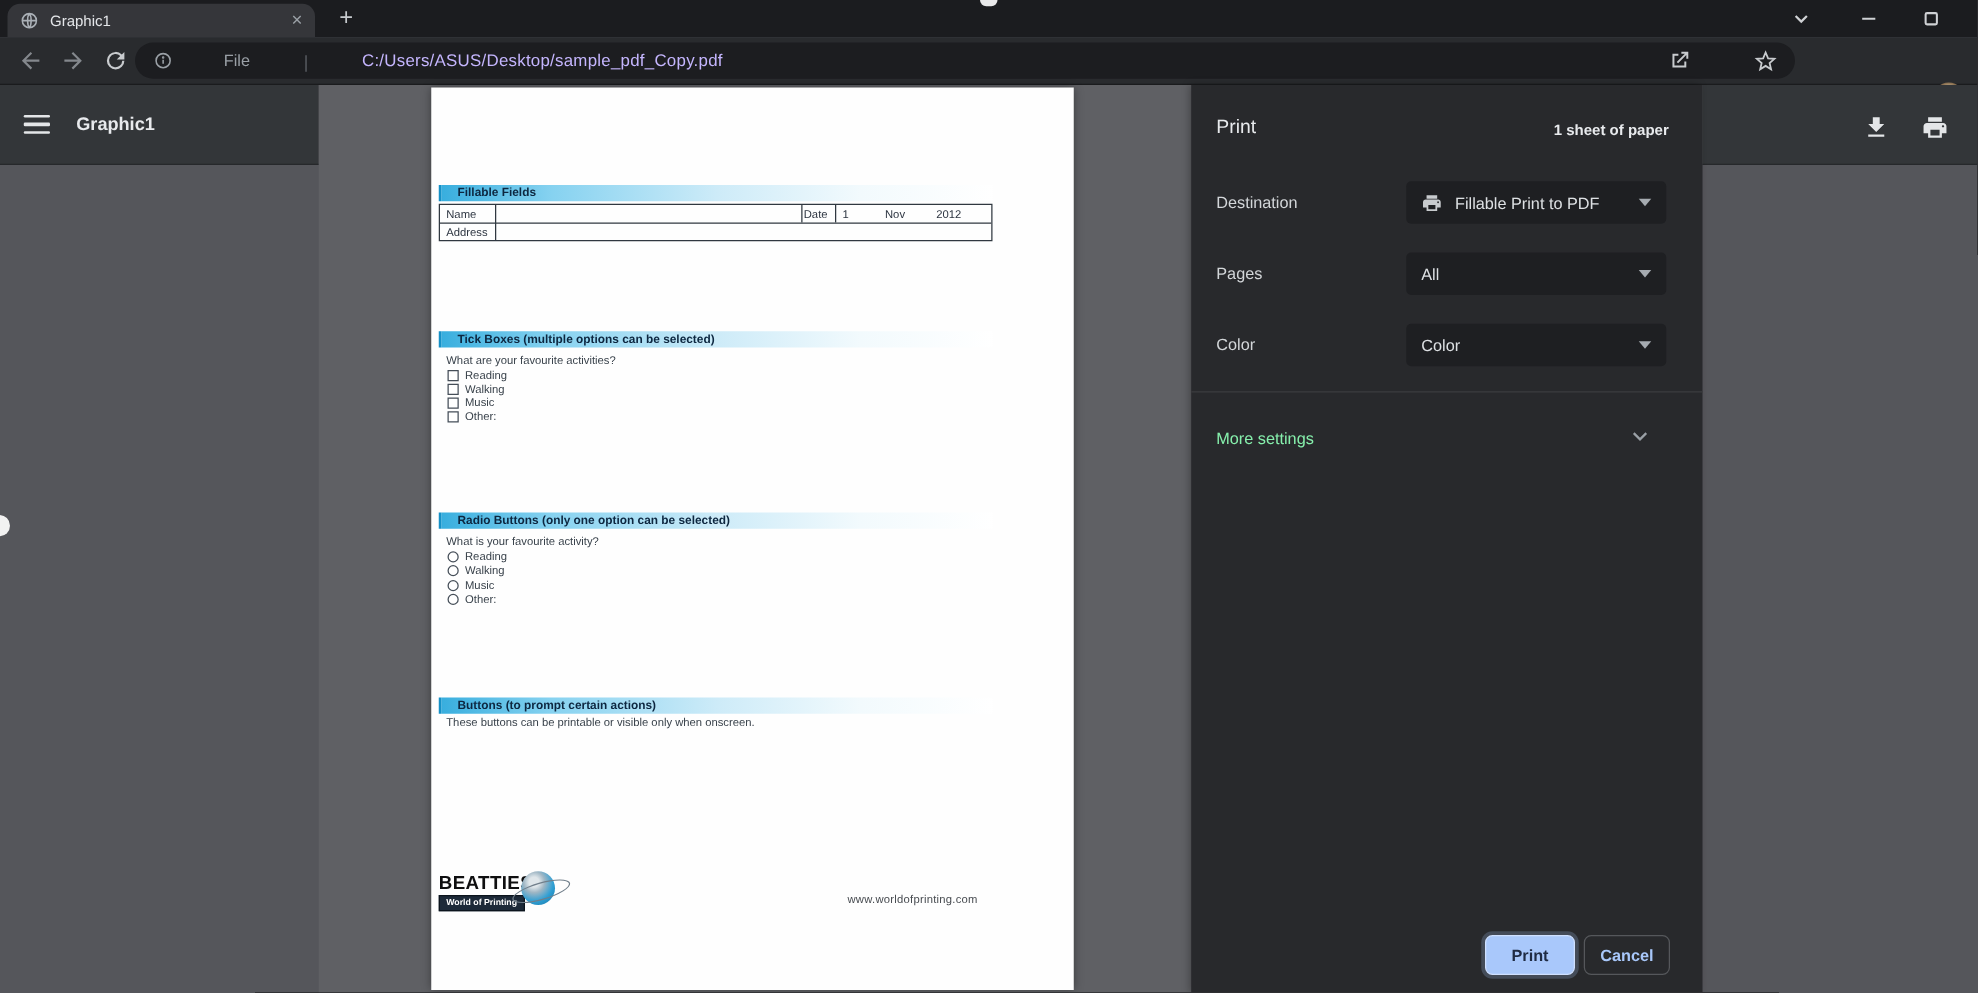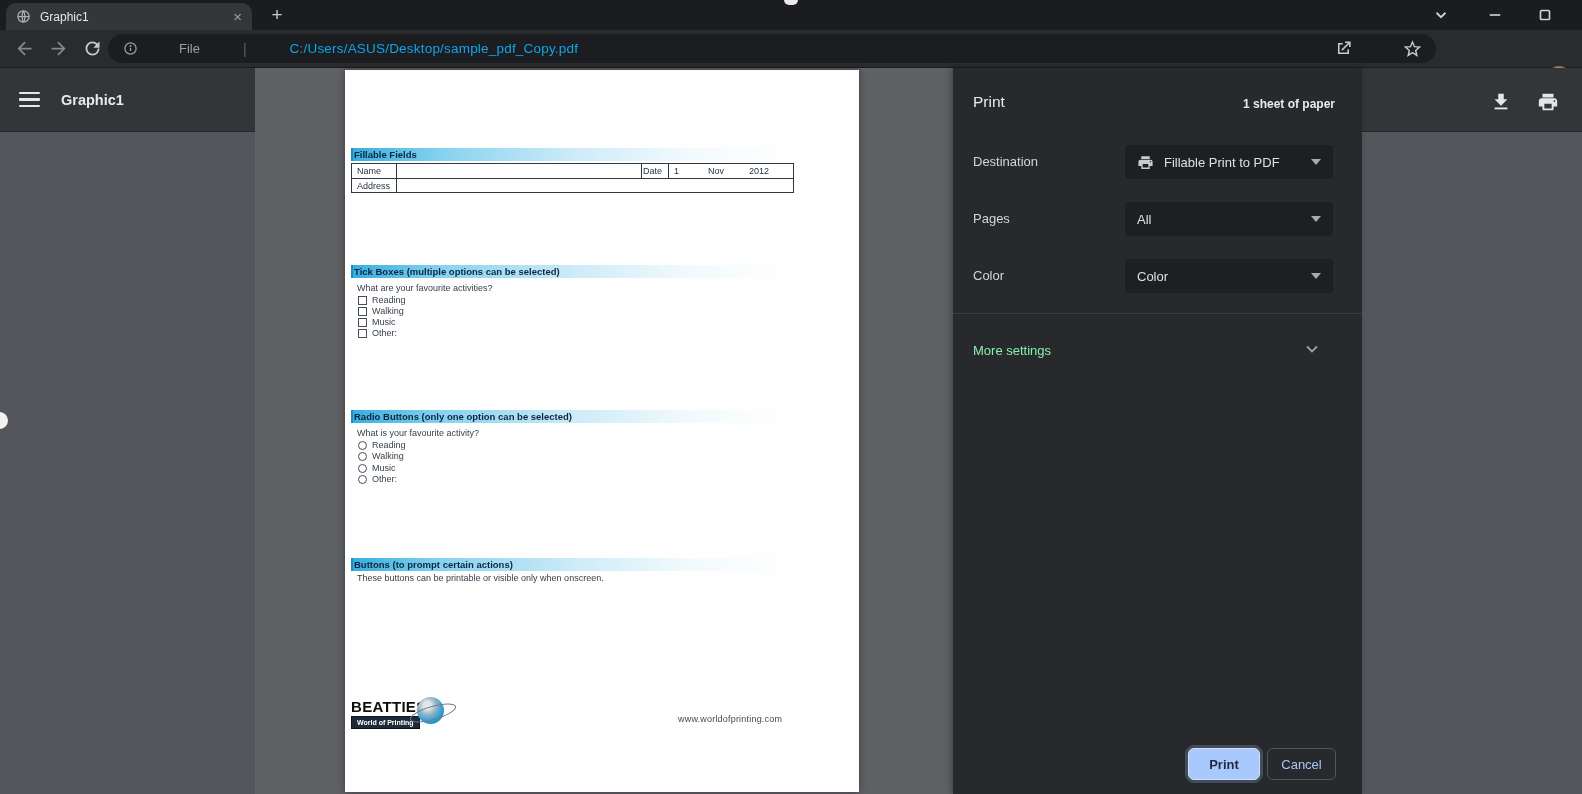--- a/index.html
+++ b/index.html
@@ -14,21 +14,21 @@
   .artifact-top{position:absolute;left:784px;top:0;width:14px;height:5px;background:#e9e9ea;border-radius:0 0 7px 7px;}
   .winic{position:absolute;top:6px;width:18px;height:18px;color:#cfd1d4;}
 
   
   .toolbar{position:absolute;left:0;top:30px;width:100%;height:38px;background:#292b2e;border-bottom:1px solid #1a1b1d;box-sizing:border-box;}
   .navic{position:absolute;top:8px;width:21px;height:21px;}
   .omnibox{position:absolute;left:108px;top:4px;width:1328px;height:29px;background:#1c1d20;border-radius:15px;display:flex;align-items:center;color:#e6e8ea;box-sizing:border-box;gap:32px;}
   .ob-info{width:15px;height:15px;margin-left:15px;color:#9aa0a6;flex:0 0 auto;}
   .ob-scheme{font-size:13px;color:#9aa0a6;margin-left:9px;}
   .ob-pipe{font-size:14px;color:#5a5e63;margin:0 11px;}
-  .ob-url{font-size:13.5px;color:#0ea5e9;letter-spacing:.2px;}
+  .ob-url{font-size:13.5px;color:#c4b5fd;letter-spacing:.2px;}
   .ob-spacer{flex:1;}
   .ob-ic{width:19px;height:19px;color:#c8cbce;margin-right:18px;flex:0 0 auto;}
   .extic{position:absolute;top:40px;width:20px;height:20px;color:#e3e5e8;}
   .avatar{position:absolute;left:1546px;top:36px;width:26px;height:26px;border-radius:50%;background:radial-gradient(circle at 50% 38%,#d9c6a8 0 26%,#8a6f4e 46%,#41536b 74%,#26303f 100%);}
 
   
   .viewer{position:absolute;left:0;top:68px;width:1582px;height:726px;background:#55565b;}
   .vtbar{position:absolute;top:0;height:64px;background:#333639;border-bottom:1px solid #26282b;box-sizing:border-box;}
   .vt-left{left:0;width:255px;display:flex;align-items:center;}
   .vt-right{left:1362px;width:220px;}
@@ -36,21 +36,21 @@
   .hamburger i{display:block;height:2.4px;background:#e4e6e8;border-radius:1px;}
   .vt-title{margin-left:21px;font-size:14.5px;font-weight:bold;color:#e8eaed;}
   .vtic{position:absolute;top:23px;width:22px;height:22px;color:#e4e6e8;}
   .artifact-left{position:absolute;left:-9px;top:344px;width:17px;height:17px;border-radius:50%;background:#f2f2f2;}
 
   .preview{position:absolute;left:255px;top:0;width:698px;height:726px;background:#5f6064;}
   .page{position:absolute;left:90px;top:2px;width:514px;height:722px;background:#fefefe;box-shadow:0 0 7px rgba(0,0,0,.38);}
 
   
   .sec-bar{position:absolute;left:6px;width:443px;height:13px;background:linear-gradient(90deg,#38aede 0,#86d2f0 20%,#cdebf8 50%,#f2fafd 76%,#fff 100%);border-left:2px solid #1590c6;box-sizing:border-box;}
-  .sec-bar span{font-size:9.5px;font-weight:bold;color:#0d2740;line-height:13px;padding-left:1px;display:block;white-space:nowrap;}
+  .sec-bar span{font-size:9.5px;font-weight:bold;color:#0d2740;line-height:13px;padding-left:13px;display:block;white-space:nowrap;}
   .q{position:absolute;left:12px;font-size:9px;color:#39424b;white-space:nowrap;}
   .opt{position:absolute;left:13px;display:flex;align-items:center;font-size:9px;color:#39424b;height:10px;white-space:nowrap;}
   .cb{width:7px;height:7px;border:1px solid #454e58;background:#fff;margin-right:5px;display:inline-block;flex:0 0 auto;}
   .rb{width:7px;height:7px;border:1px solid #454e58;border-radius:50%;background:#fff;margin-right:5px;display:inline-block;flex:0 0 auto;}
   .ftable{position:absolute;left:6px;top:93px;width:443px;height:30px;border:1px solid #303840;box-sizing:border-box;font-size:9px;color:#2c3440;}
   .ftable .hline{position:absolute;left:0;top:14px;width:100%;height:1px;background:#303840;}
   .ftable .vl{position:absolute;top:0;width:1px;background:#303840;}
   .ftable .txt{position:absolute;white-space:nowrap;}
   .btn-note{position:absolute;left:12px;top:503px;font-size:9px;color:#39424b;white-space:nowrap;}
   .brand-name{position:absolute;left:6px;top:628px;font-size:15px;font-weight:800;color:#0f0f10;letter-spacing:.3px;}
@@ -65,21 +65,21 @@
   .p-sheets{position:absolute;right:27px;top:29px;font-size:12px;font-weight:bold;color:#e8eaed;}
   .p-label{position:absolute;left:20px;font-size:13px;color:#d3d6d9;}
   .drop{position:absolute;left:172px;width:208px;height:34px;background:#1e1f22;border-radius:4px;display:flex;align-items:center;color:#dde0e3;font-size:13px;padding:0 12px;box-sizing:border-box;}
   .drop .dtxt{white-space:nowrap;overflow:hidden;}
   .caret{position:absolute;right:12px;top:14px;width:0;height:0;border-left:5px solid transparent;border-right:5px solid transparent;border-top:6px solid #a6abb1;}
   .drop-prn{width:17px;height:17px;color:#c8cbce;margin-right:10px;flex:0 0 auto;}
   .p-divider{position:absolute;left:0;top:245px;width:100%;height:1px;background:#3b3c3f;}
   .p-more{position:absolute;left:20px;top:275px;font-size:13px;color:#86efac;}
   .p-more-chev{position:absolute;right:44px;top:277px;width:12px;height:8px;color:#9aa0a6;}
   .btn-print{position:absolute;left:235px;top:680px;width:72px;height:32px;background:#a9c8fb;color:#1f2b43;font-weight:700;font-size:13px;border-radius:6px;border:1px solid #cfe0ff;display:flex;align-items:center;justify-content:center;box-shadow:0 0 0 3px rgba(169,200,251,.22);box-sizing:border-box;}
-  .btn-cancel{position:absolute;left:314px;top:680px;width:69px;height:32px;background:transparent;color:#a8c7fa;font-weight:400;font-size:13px;border-radius:6px;border:1px solid #55575b;display:flex;align-items:center;justify-content:center;box-sizing:border-box;}
+  .btn-cancel{position:absolute;left:314px;top:680px;width:69px;height:32px;background:transparent;color:#a8c7fa;font-weight:700;font-size:13px;border-radius:6px;border:1px solid #55575b;display:flex;align-items:center;justify-content:center;box-sizing:border-box;}
   svg{display:block;}
 </style>
 </head>
 <body>
 
 <div class="screen">
 
   <div class="tabstrip">
     <div class="tab">
       <svg width="15" height="15" viewBox="0 0 24 24" fill="none" stroke="#aab0b6" stroke-width="2">

